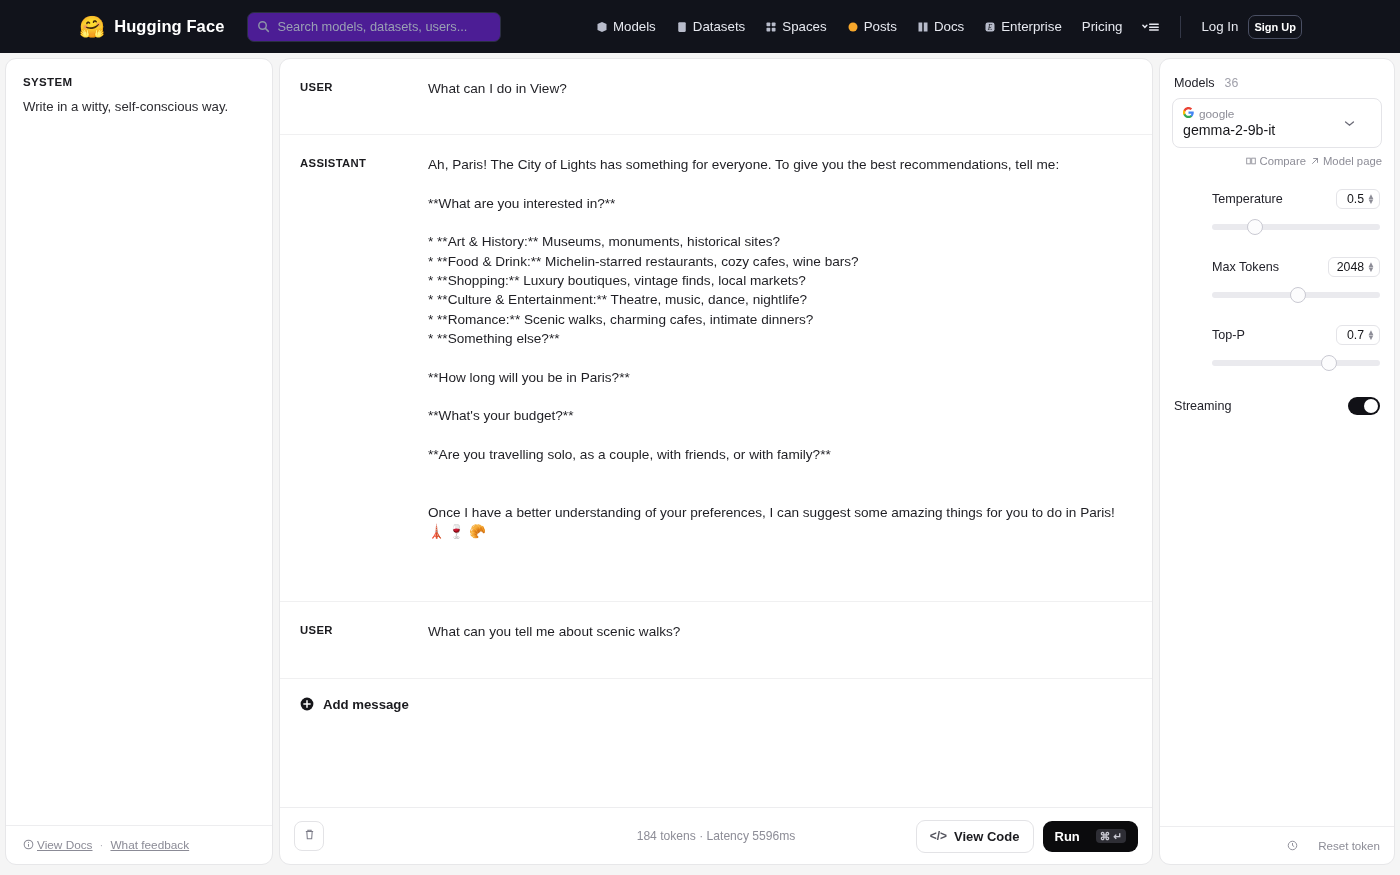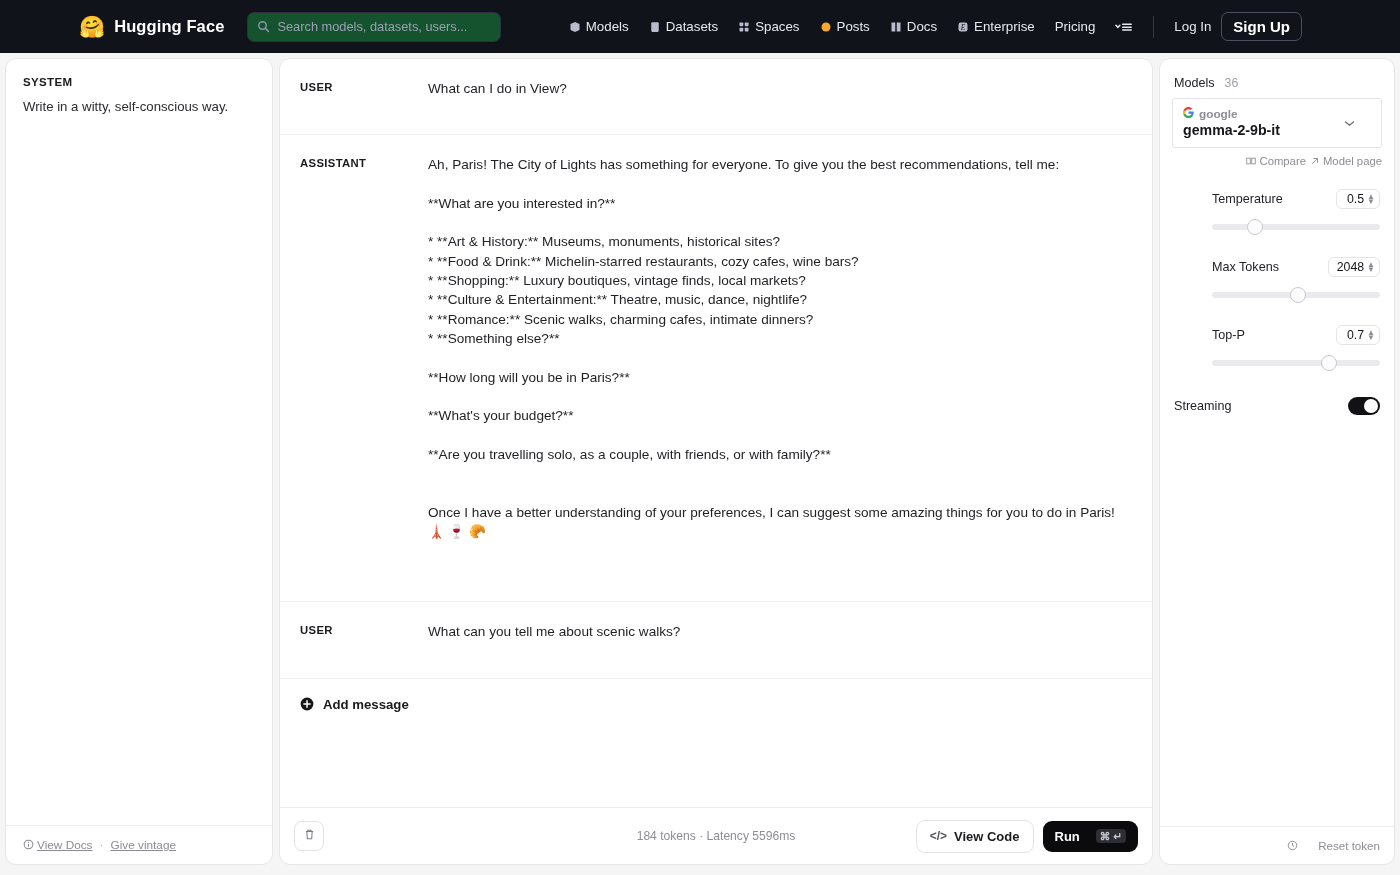--- a/index.html
+++ b/index.html
@@ -17,36 +17,36 @@
     background: #11131b;
     display: flex; align-items: center;
     padding: 0 16px;
     position: relative;
   }
   .brand { display: flex; align-items: center; gap: 9px; margin-left: 63px; }
   .brand-logo { font-size: 21px; line-height: 1; }
   .brand-name { color: #fff; font-weight: bold; font-size: 16.5px; letter-spacing: .1px; }
   .nav-search {
     margin-left: 23px; width: 254px; height: 30px;
-    background: #14532d; border: 1px solid #2b2f41; border-radius: 7px;
+    background: #4c1d95; border: 1px solid #2b2f41; border-radius: 7px;
     display: flex; align-items: center; gap: 7px; padding: 0 9px;
   }
   .nav-search .s-icon { color: #8c93a8; display:flex; }
   .nav-search .s-text { color: #9aa0b4; font-size: 12.8px; }
   .nav-right { margin-left: auto; display: flex; align-items: center; gap: 0; padding-right: 82px; }
   .nav-link {
     color: #e6e8ef; font-size: 13.3px; padding: 6px 10px; border-radius: 6px;
     display: flex; align-items: center; gap: 5px; white-space: nowrap;
   }
   .nav-ico { display: inline-flex; align-items: center; }
   .nav-divider { width: 1px; height: 22px; background: #343848; margin: 0 10px; }
   .btn-login { color: #e6e8ef; font-size: 13.3px; padding: 6px 10px; }
   .btn-signup {
-    color: #fff; font-size: 15px; font-weight: bold;
-    border: 1px solid #4a4f63; border-radius: 7px; padding: 5px 11px;
+    color: #fff; font-size: 11px; font-weight: bold;
+    border: 1px solid #4a4f63; border-radius: 7px; padding: 5px 5px;
   }
 
   
   .layout { display: flex; width: 1400px; height: 822px; position: relative; }
 
   
   .sys-panel {
     width: 268px; height: 807px; margin: 5px 0 0 5px;
     background: #fff; border: 1px solid #e7e7e9; border-radius: 11px;
     display: flex; flex-direction: column;
@@ -125,23 +125,23 @@
   .settings {
     width: 236px; margin: 5px 5px 0 6px; height: 807px;
     background: #fff; border: 1px solid #e7e7e9; border-radius: 11px;
     display: flex; flex-direction: column; padding: 17px 12px 0 12px;
     position: relative;
   }
   .models-row { display: flex; align-items: baseline; gap: 10px; margin-bottom: 8px; padding-left:2px;}
   .models-label { font-size: 12.6px; color: #22222a; }
   .models-count { font-size: 12.3px; color: #a0a0aa; }
   .model-select {
-    border: 1px solid #e4e4e8; border-radius: 3px; background: #fff;
+    border: 1px solid #e4e4e8; border-radius: 8px; background: #fff;
     padding: 8px 26px 9px 10px; display: flex; align-items: center;
-    cursor: pointer; position: relative; font-weight: bold;
+    cursor: pointer; position: relative;
   }
   .model-select-inner { flex: 1; }
   .model-org { display: flex; align-items: center; gap: 5px; font-size: 11.8px; color: #8d8d97; }
   .model-name { font-size: 14.2px; color: #16161a; margin-top: 1px; }
   .chev { color: #6c6c78; font-size: 11px; }
   .model-links {
     display: flex; justify-content: flex-end; gap: 4px;
     margin-top: 7px; font-size: 11.3px; color: #8d8d97;
   }
   .model-links span { display: flex; align-items: center; gap: 3px; cursor: pointer; }
@@ -282,21 +282,21 @@
       <span class="lnk">
         <span class="info-ico">
           <svg width="11" height="11" viewBox="0 0 16 16" fill="none" stroke="#8b8b96" stroke-width="1.5">
               <circle cx="8" cy="8" r="6.3"></circle>
               <line x1="8" y1="7.2" x2="8" y2="11.2"></line>
               <circle cx="8" cy="4.9" r=".8" fill="#8b8b96" stroke="none"></circle>
             </svg>
         </span><span>View Docs</span>
       </span>
       <span class="dot">·</span>
-      <span class="lnk">Give vintage</span>
+      <span class="lnk">What feedback</span>
     </div>
   </div>
 
   <div class="chat">
     <div class="chat-scroll">
 
       <div class="msg">
         <div class="msg-role">USER</div>
         <div class="msg-text">What can I do in View?</div>
       </div>

